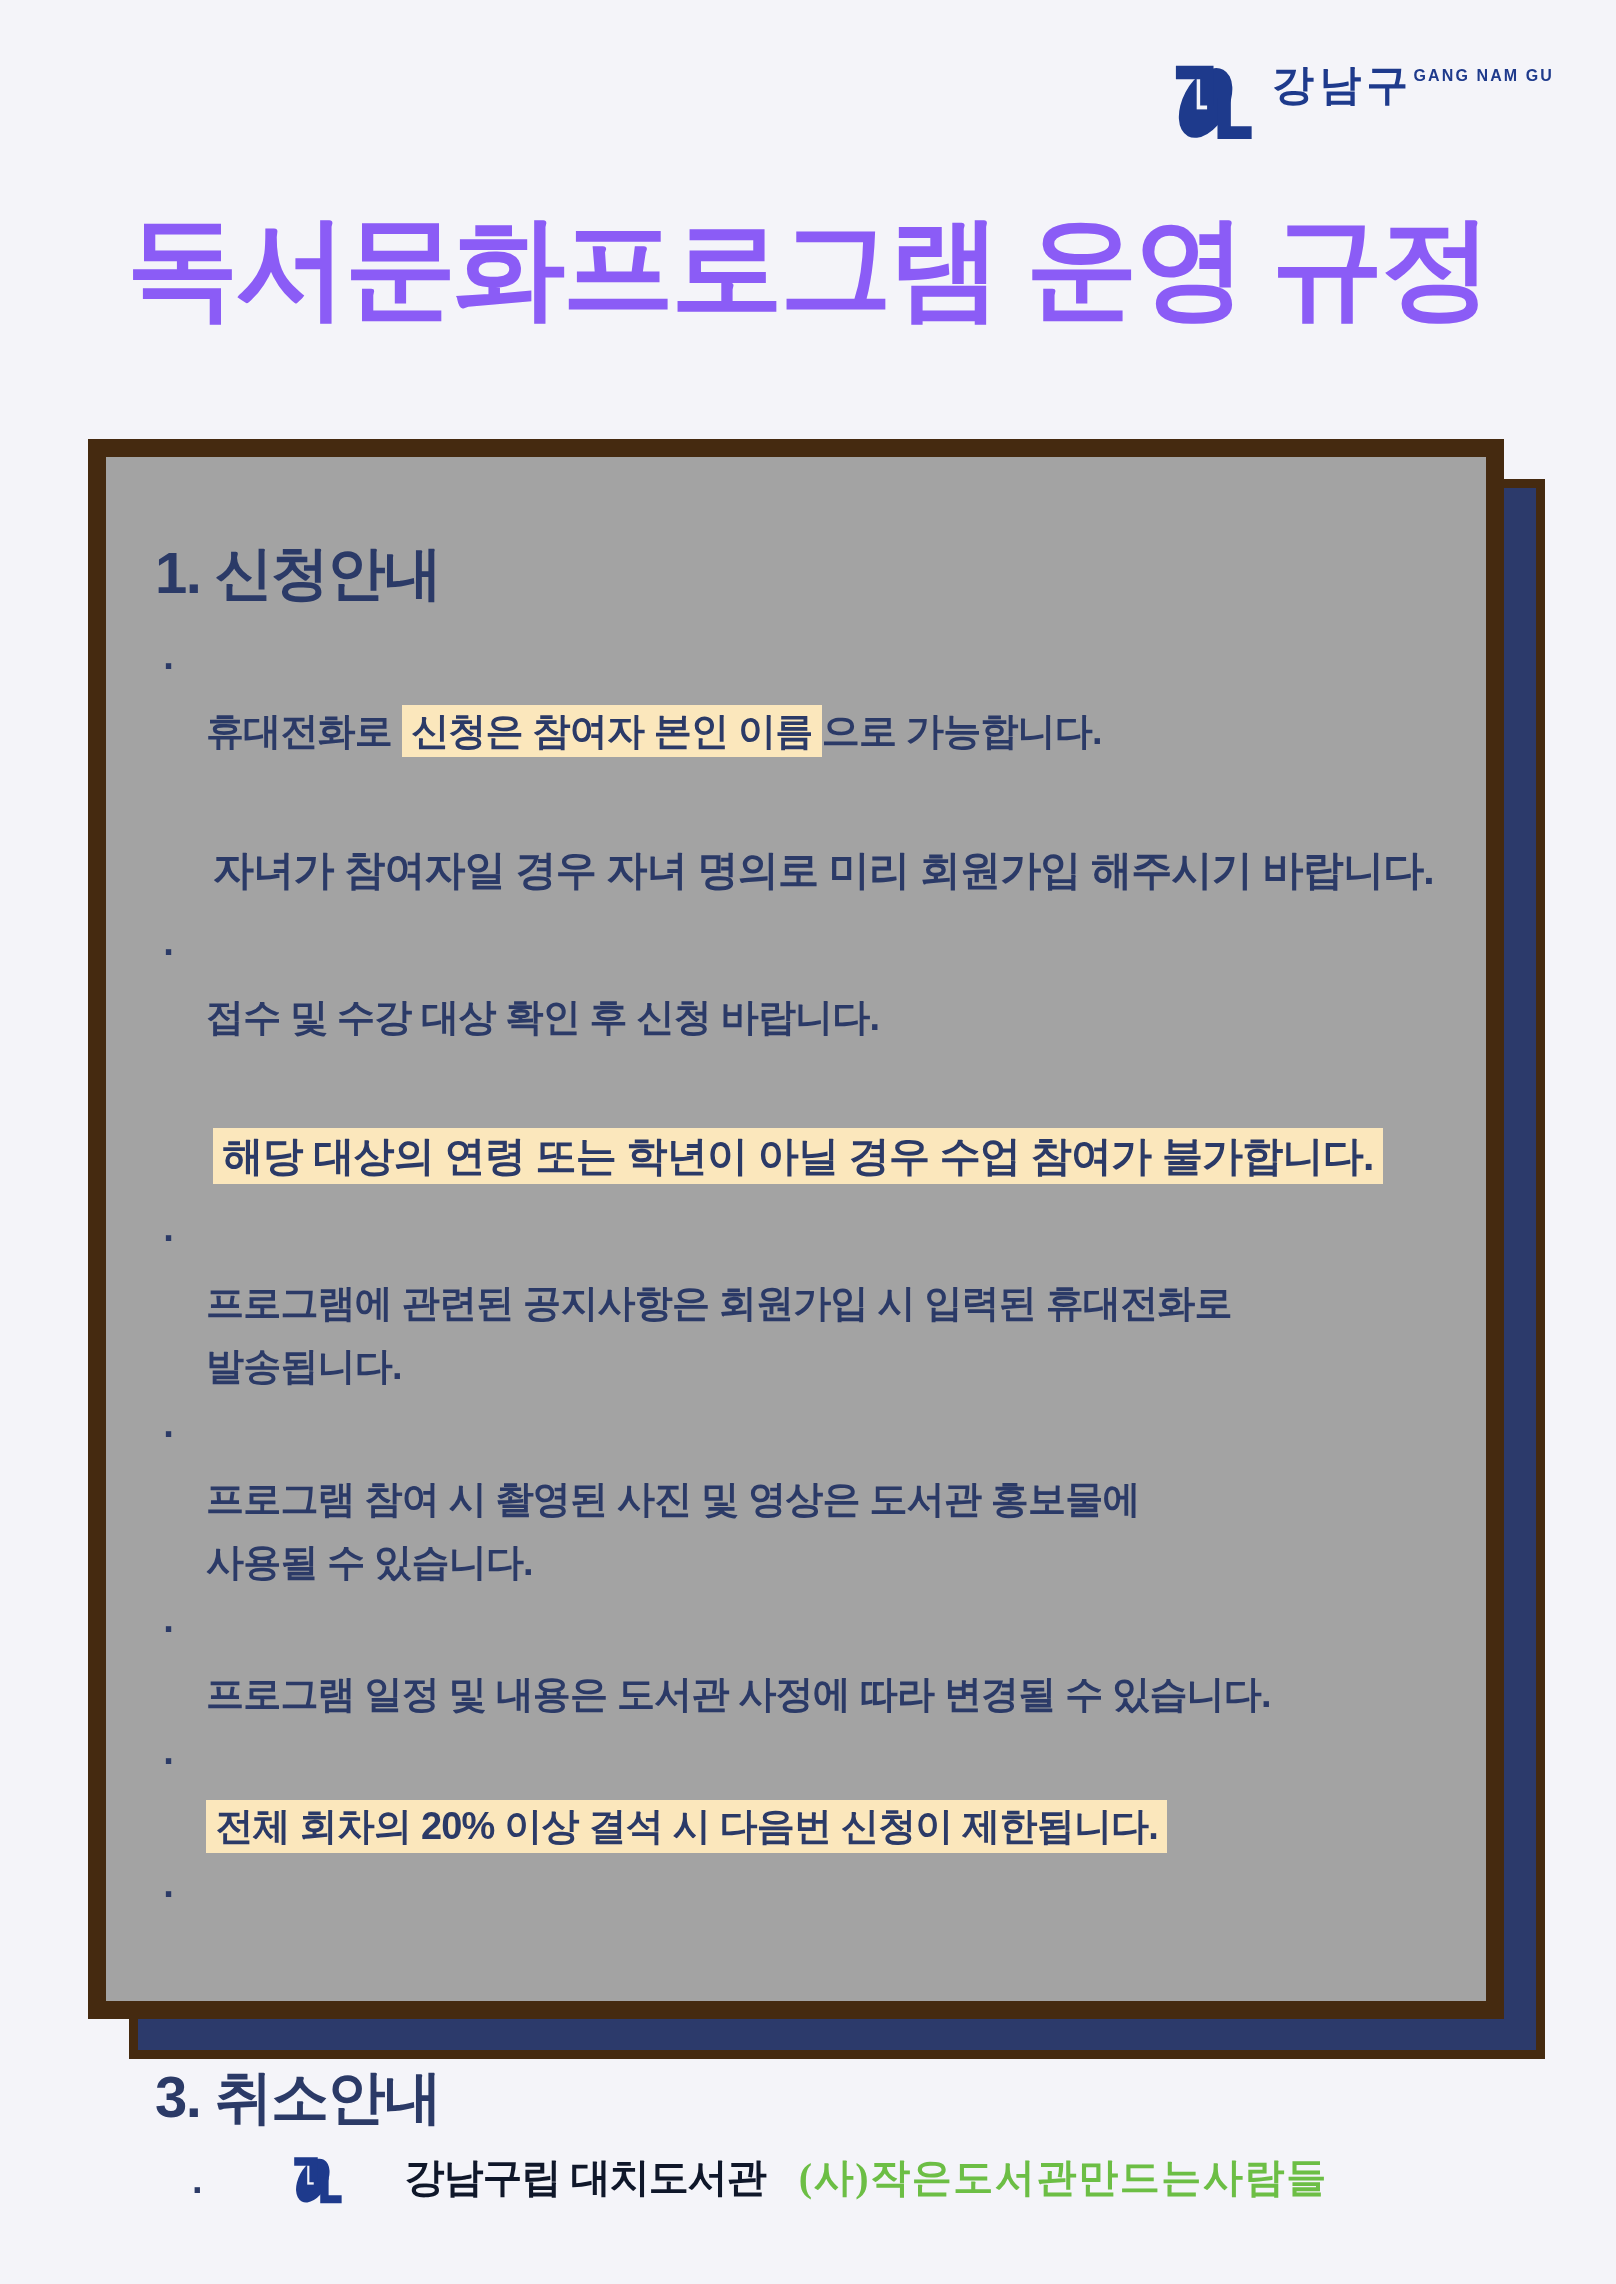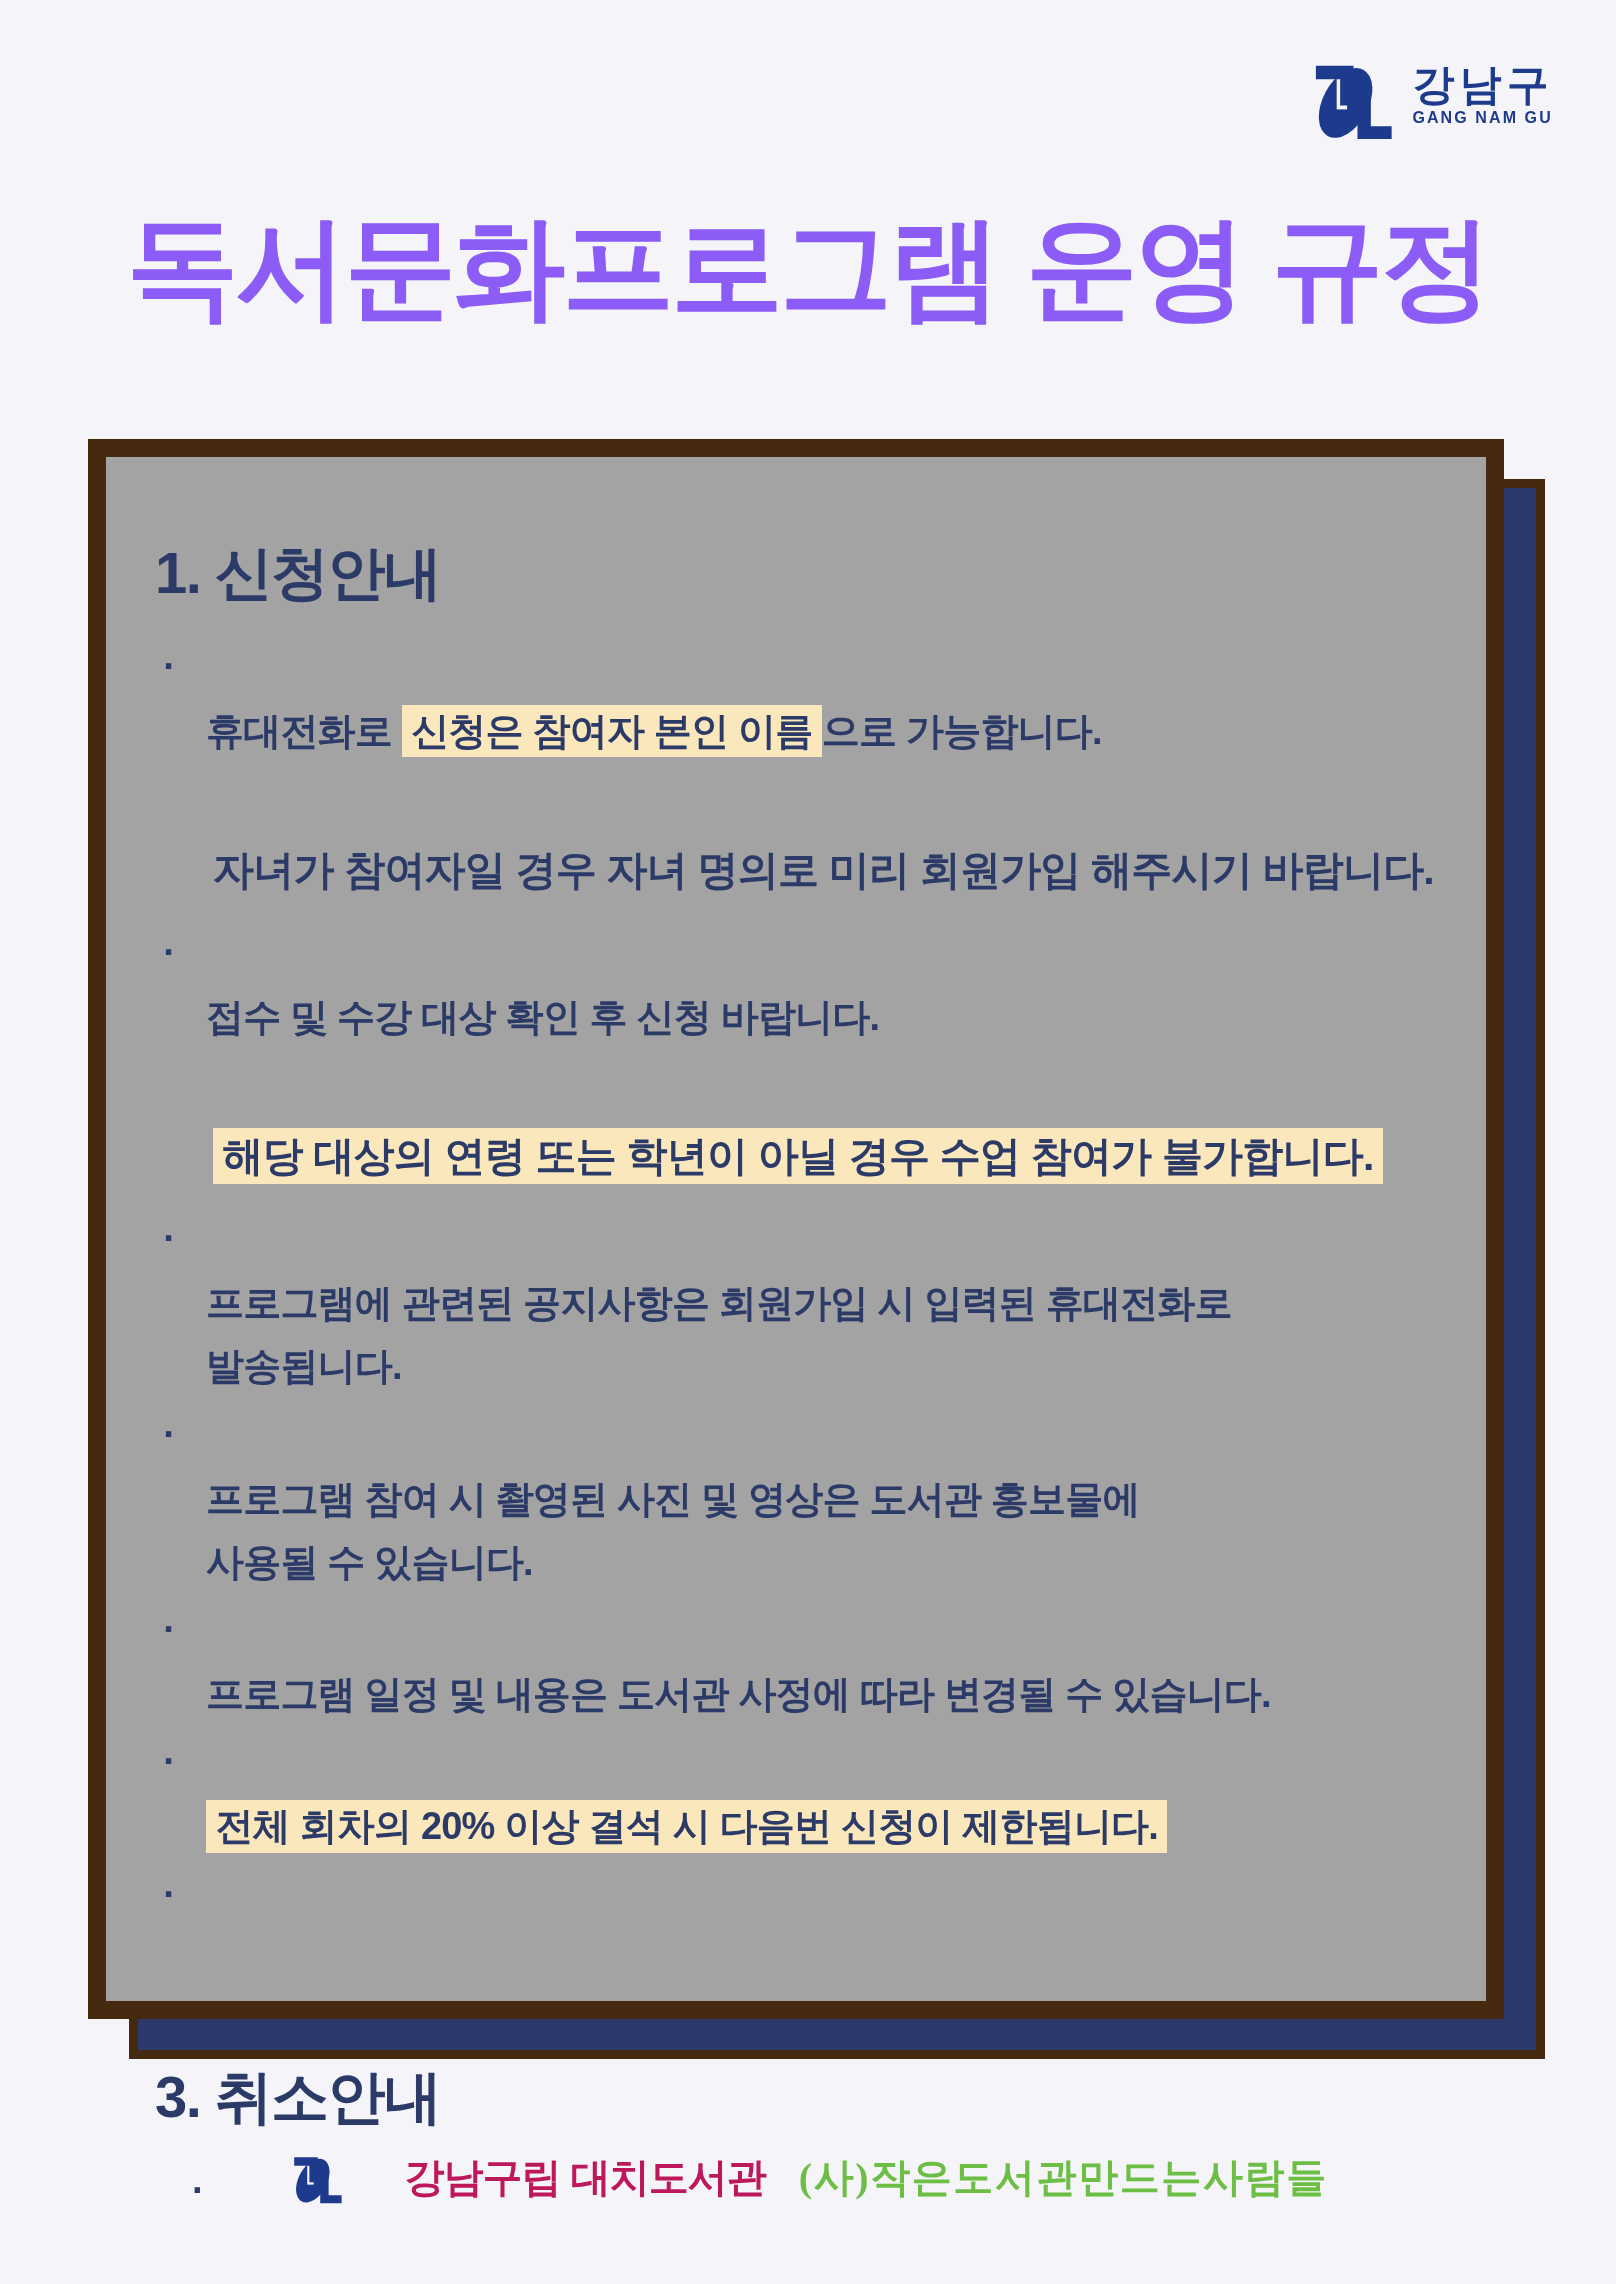--- a/index.html
+++ b/index.html
@@ -16,21 +16,21 @@
   
   .header-logo {
     position: absolute;
     top: 55px;
     right: 62px;
     display: flex;
     align-items: flex-start;
     gap: 7.3px;
   }
   .header-logo .mark { width: 99px; height: 86px; }
-  .logo-text-group { display: flex; flex-direction: column; margin-top: 9.4px; }
+  .logo-text-group { display: flex; flex-direction: row; margin-top: 9.4px; }
   .logo-kr {
     font-size: 42px;
     font-weight: 900;
     color: #1e3a8c;
     letter-spacing: 5.2px;
     line-height: 1.0;
   }
   .logo-en {
     font-size: 16px;
     font-weight: 700;
@@ -136,21 +136,21 @@
     display: flex;
     justify-content: center;
     align-items: center;
     gap: 33px;
   }
   .footer-library { display: flex; align-items: center; gap: 10.4px; }
   .footer-library .mark { width: 62px; height: 55px; }
   .footer-library-name {
     font-size: 40px;
     font-weight: 900;
-    color: #be185d;
+    color: #0f172a;
     letter-spacing: -1px;
     white-space: nowrap;
     margin-left: 44px;
   }
   .footer-org-name {
     font-family: "Liberation Serif", serif;
     font-size: 40px;
     font-weight: 600;
     color: #6cbe45;
     letter-spacing: 1.6px;

